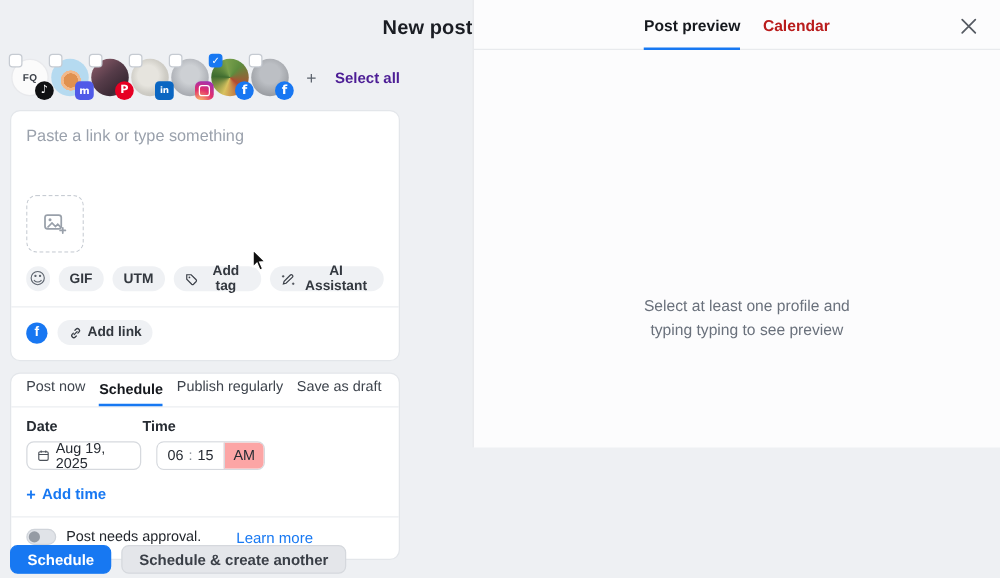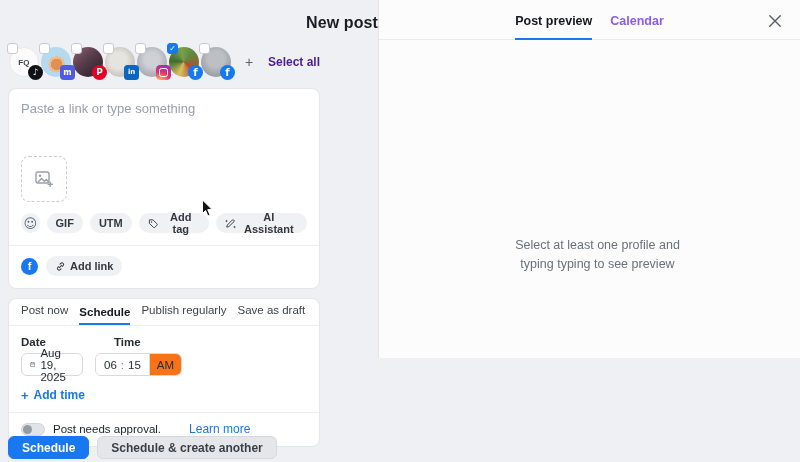--- a/index.html
+++ b/index.html
@@ -49,42 +49,42 @@
   .fb-circle { width:17px; height:17px; border-radius:50%; background:#1877f2; color:#fff; font-weight:700; font-size:11px; display:flex; align-items:center; justify-content:center; line-height:1; }
 
   .sched-tabs { display:flex; align-items:flex-end; gap:11px; padding:0 12px; height:27px; border-bottom:1px solid #eceef1; }
   .sched-tab { font-size:11.5px; color:#3e444d; padding-bottom:7px; border-bottom:2px solid transparent; cursor:pointer; white-space:nowrap; }
   .sched-tab.active { font-weight:700; color:#15181d; border-bottom-color:#1778f2; padding-bottom:5px; }
   .sched-body { padding:10px 12px 8px 12px; }
   .dt-labels { display:flex; }
   .dt-label { font-size:11.5px; font-weight:700; color:#272c33; }
   .dt-label.date { width:93px; }
   .dt-inputs { display:flex; margin-top:5px; align-items:center; }
-  .date-input { display:flex; align-items:center; gap:5px; height:23px; padding:0 8px; border:1px solid #d6d9de; border-radius:6px; background:#fff; font-size:11.5px; color:#272c33; cursor:pointer; width:62px; margin-right:12px; }
+  .date-input { display:flex; align-items:center; gap:5px; height:23px; padding:0 8px; border:1px solid #d6d9de; border-radius:6px; background:#fff; font-size:11.5px; color:#272c33; cursor:pointer; width:92px; margin-right:12px; }
   .time-input { display:flex; height:23px; border:1px solid #d6d9de; border-radius:6px; overflow:hidden; font-size:11.5px; color:#272c33; }
   .time-main { display:flex; align-items:center; gap:4px; padding:0 8px; background:#fff; }
   .time-colon { color:#7b828c; }
-  .meridiem-seg { display:flex; align-items:center; padding:0 7px; background:#f97316; border-left:1px solid #d6d9de; cursor:pointer; }
+  .meridiem-seg { display:flex; align-items:center; padding:0 7px; background:#fca5a5; border-left:1px solid #d6d9de; cursor:pointer; }
   .add-time { display:inline-flex; align-items:center; gap:5px; margin-top:12px; font-size:12px; font-weight:600; color:#1778f2; background:none; border:none; cursor:pointer; font-family:inherit; margin-bottom:2px; }
   .add-time .plus-glyph { font-size:13px; line-height:1; }
   .approval-row { display:flex; align-items:center; gap:8px; padding:9px 12px 10px 12px; border-top:1px solid #eceef1; }
   .switch { position:relative; width:24px; height:13px; border-radius:7px; background:#e0e3e8; border:1px solid #d0d4da; cursor:pointer; flex:none; }
   .switch-knob { position:absolute; left:1px; top:1px; width:9px; height:9px; border-radius:50%; background:#959ba4; }
   .approval-text { font-size:11.5px; color:#22262c; }
   .learn-more { font-size:12px; color:#1778f2; text-decoration:none; cursor:pointer; margin-left:1px;padding-left:19px; }
 
   .footer-actions { position:absolute; left:8px; top:436px; display:flex; gap:8px; }
   .btn { font-family:inherit; font-size:12px; border-radius:6px; height:23px; padding:0 13px; cursor:pointer; display:inline-flex; align-items:center; }
   .btn-primary { background:#1778f2; border:1px solid #1778f2; color:#fff; font-weight:700; }
   .btn-secondary { background:#e4e6ea; border:1px solid #d5d8dd; color:#3a3f47; font-weight:600; }
 
   
   .right-panel { position:absolute; left:378px; top:0; width:422px; height:358px; background:#fcfcfd; border-left:1px solid #e2e4e8; }
   .preview-header { position:relative; height:40px; border-bottom:1px solid #e8eaed; display:flex; justify-content:center; gap:18px; }
-  .preview-tab { font-size:12.5px; font-weight:600; color:#8b5cf6; padding-top:14px; border-bottom:2px solid transparent; cursor:pointer; height:40px; }
+  .preview-tab { font-size:12.5px; font-weight:600; color:#b91c1c; padding-top:14px; border-bottom:2px solid transparent; cursor:pointer; height:40px; }
   .preview-tab.active { color:#16191e; border-bottom-color:#1778f2; }
   .close-btn { position:absolute; right:16px; top:12px; background:none; border:none; cursor:pointer; padding:2px; line-height:0; }
   .empty-state { position:absolute; left:16px; right:0; top:236px; text-align:center; font-size:12.5px; color:#6a717c; line-height:1.55; }
 
   .cursor { position:absolute; left:201px; top:199px; z-index:50; pointer-events:none; }
 </style>
 </head>
 <body>
 
 <div class="app">

